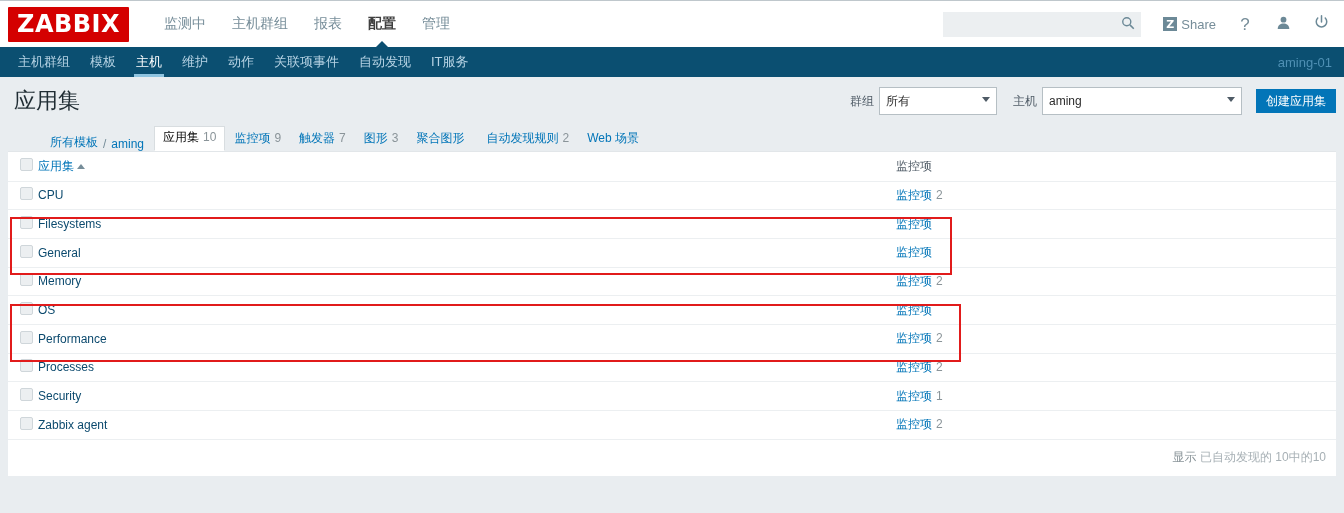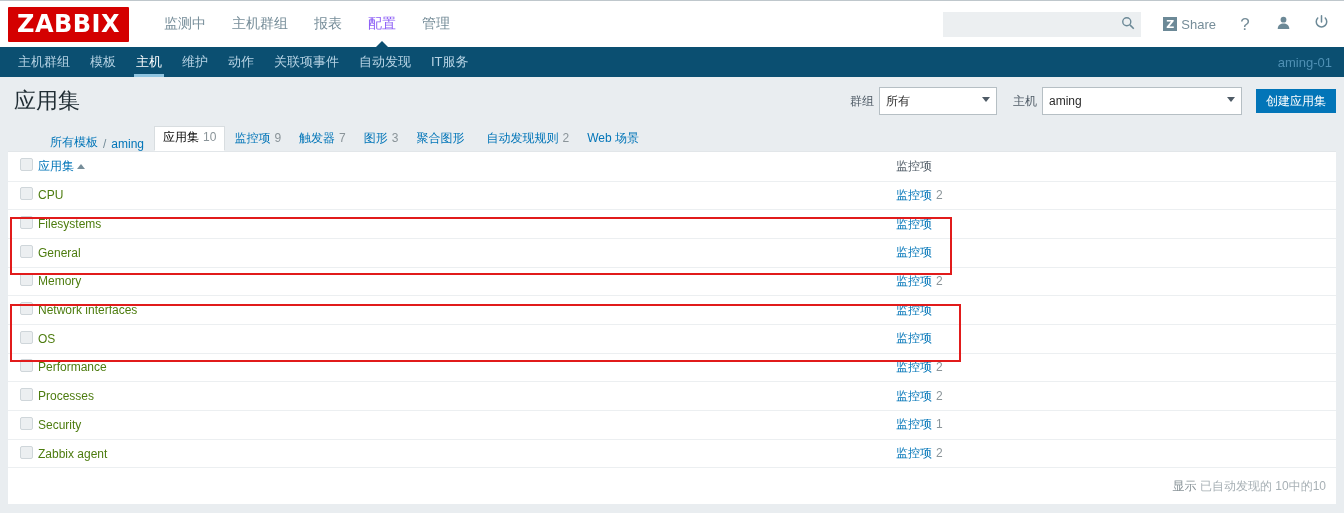--- a/index.html
+++ b/index.html
@@ -46,22 +46,22 @@
     padding: 0 13px;
     height: 47px;
     display: flex;
     align-items: center;
     color: #768d99;
     font-size: 14px;
     cursor: pointer;
     white-space: nowrap;
   }
   .mainmenu .mitem.sel {
-    color: #8b5cf6;
-    font-weight: normal;
+    color: #404040;
+    font-weight: bold;
   }
   .mainmenu .mitem.sel::after {
     content: "";
     position: absolute;
     bottom: -1px;
     left: 50%;
     margin-left: -8px;
     width: 0; height: 0;
     border-left: 8px solid transparent;
     border-right: 8px solid transparent;
@@ -258,21 +258,21 @@
   th .sortarrow {
     display: inline-block;
     margin-left: 3px;
     width:0;height:0;
     border-left:4px solid transparent;
     border-right:4px solid transparent;
     border-bottom:5px solid #768d99;
     vertical-align: 1px;
   }
   th .hitems { color: #4f5b66; font-size: 12px; }
-  td .appname { color: #4d7c0f; font-size: 12px; cursor: pointer; }
+  td .appname { color: #0c4a6e; font-size: 12px; cursor: pointer; }
   td .itemlink { color: #0275b8; font-size: 12px; cursor: pointer; }
   td .itemcount { color: #8a9499; font-size: 12px; margin-left: 4px; }
 
   .footrow {
     height: 36px;
     display: flex; align-items: center; justify-content: flex-end;
     padding-right: 10px;
     background: #ffffff;
     color: #8a9499;
     font-size: 12px;
@@ -438,25 +438,20 @@
           <td class="col-name"><span class="appname">General</span></td>
           <td class="col-items"><span class="itemlink">监控项</span><span class="itemcount"></span></td>
         </tr>
         <tr>
           <td class="col-cb"><span class="cbox"></span></td>
           <td class="col-name"><span class="appname">Memory</span></td>
           <td class="col-items"><span class="itemlink">监控项</span><span class="itemcount">2</span></td>
         </tr>
         <tr>
           <td class="col-cb"><span class="cbox"></span></td>
-          <td class="col-name"><span class="appname">Network interfaces</span></td>
-          <td class="col-items"><span class="itemlink">监控项</span><span class="itemcount"></span></td>
-        </tr>
-        <tr>
-          <td class="col-cb"><span class="cbox"></span></td>
           <td class="col-name"><span class="appname">OS</span></td>
           <td class="col-items"><span class="itemlink">监控项</span><span class="itemcount"></span></td>
         </tr>
         <tr>
           <td class="col-cb"><span class="cbox"></span></td>
           <td class="col-name"><span class="appname">Performance</span></td>
           <td class="col-items"><span class="itemlink">监控项</span><span class="itemcount">2</span></td>
         </tr>
         <tr>
           <td class="col-cb"><span class="cbox"></span></td>

